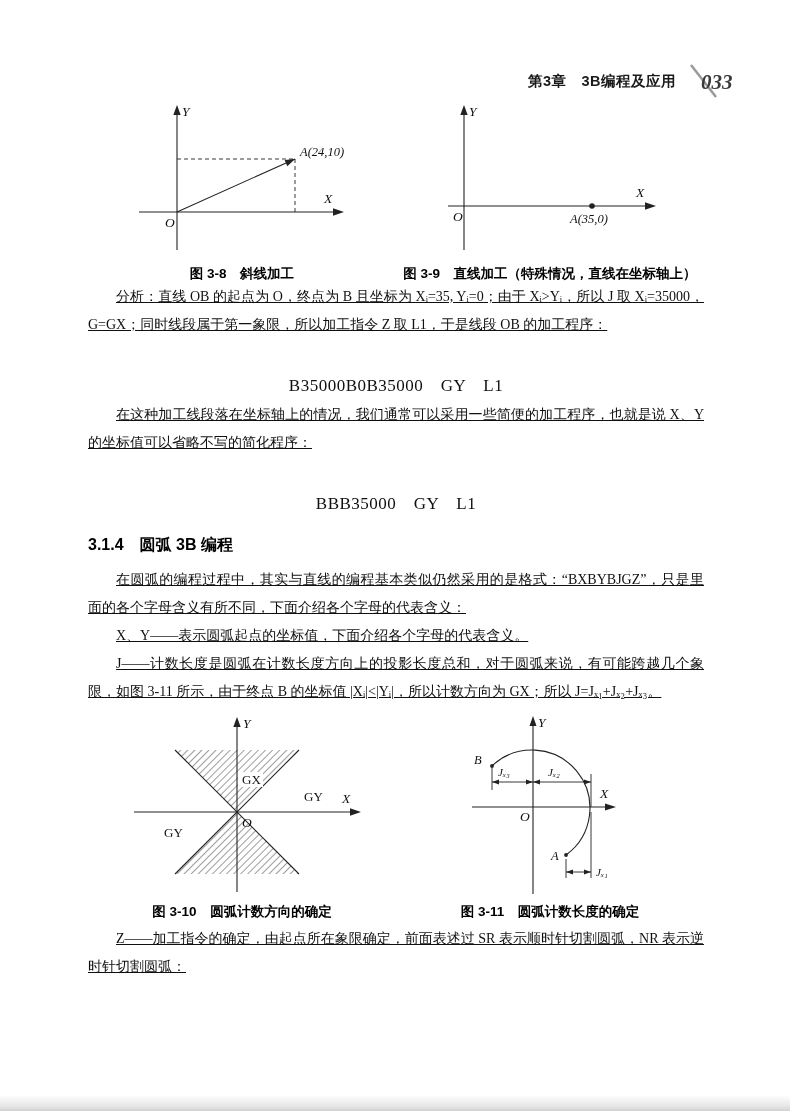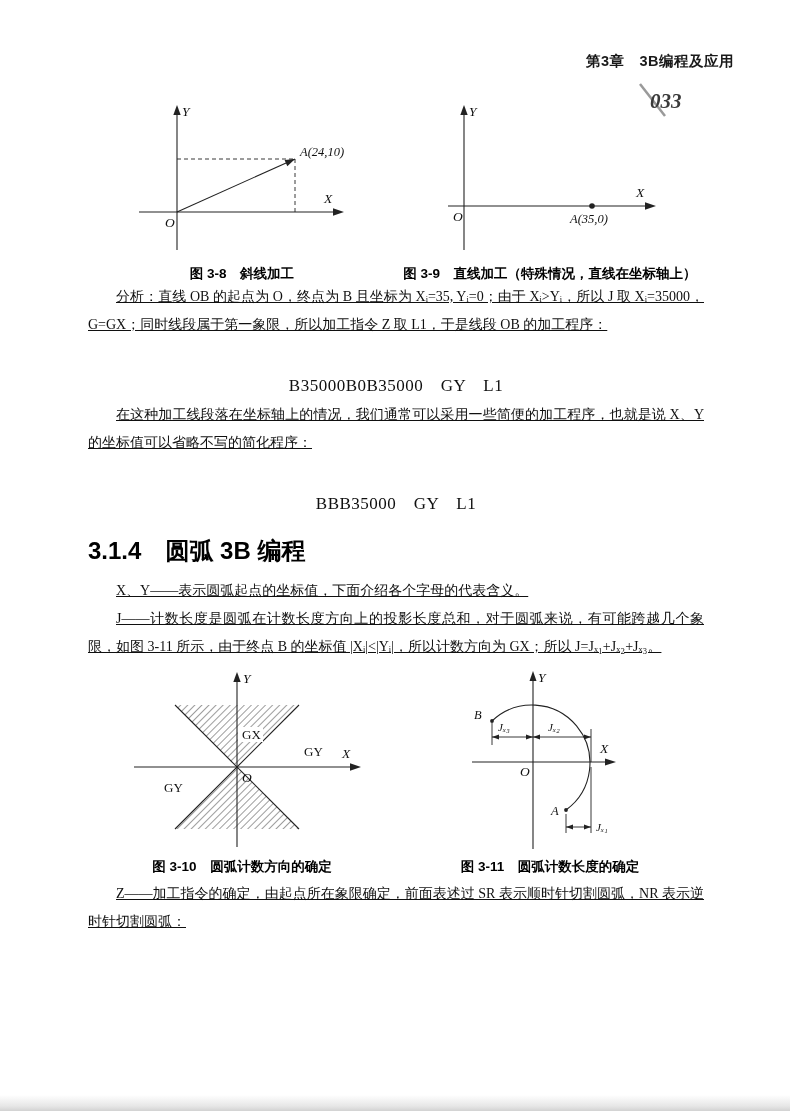--- a/index.html
+++ b/index.html
@@ -4,21 +4,21 @@
 <style>
   * { margin:0; padding:0; box-sizing:border-box; }
   html,body { background:#ffffff; }
   body {
     width:790px; height:1111px; position:relative; overflow:hidden;
     font-family:"Liberation Serif","DejaVu Serif",serif; color:#101010;
   }
   .page { position:absolute; inset:0; background:#fff; }
 
   
-  .header { position:absolute; top:52px; right:56px; display:flex; align-items:center; gap:12px;flex-direction:column; }
+  .header { position:absolute; top:64px; right:56px; display:flex; align-items:center; gap:12px; }
   .chapter-title {
     font-family:"Liberation Sans","DejaVu Sans",sans-serif;
     font-weight:bold; font-size:14.5px; color:#1a1a1a; letter-spacing:0.5px;
   }
   .page-num { position:relative; width:46px; height:34px; }
   .page-num svg { position:absolute; left:0; top:0; }
   .page-num .num {
     position:absolute; left:13px; top:6px;
     font-style:italic; font-weight:bold; font-size:21px; color:#3a3a3a;
   }
@@ -31,21 +31,21 @@
   .fig-caption {
     font-family:"Liberation Sans","DejaVu Sans",sans-serif;
     font-weight:bold; font-size:13.5px; color:#000; text-align:right; margin-top:3px;
     white-space:nowrap;
   }
 
   p.body { font-size:14px; line-height:28px; text-align:justify; text-indent:2em;text-decoration:underline; }
   .code-line { font-size:17px; line-height:30px; text-align:center; letter-spacing:0.5px;margin-top:32px; }
   h2.section {
     font-family:"Liberation Sans","DejaVu Sans",sans-serif;
-    font-size:24px; font-weight:bold; margin:16px 0 10px 0; color:#000;
+    font-size:16px; font-weight:bold; margin:16px 0 10px 0; color:#000;
   }
 
   .fig-row.second { margin-top:6px; margin-bottom:4px; }
 
   
   svg text { font-family:"Liberation Serif","DejaVu Serif",serif; fill:#111; }
   svg .axis-label { font-style:italic; font-size:13.5px; }
   svg .point-label { font-style:italic; font-size:12.5px; }
   svg .dir-label { font-size:13px; }
   svg .dim-label { font-style:italic; font-size:11px; }
@@ -116,20 +116,21 @@
       </div>
     </div>
 
     <p class="body">分析：直线 OB 的起点为 O，终点为 B 且坐标为 Xᵢ=35, Yᵢ=0；由于 Xᵢ&gt;Yᵢ，所以 J 取 Xᵢ=35000，G=GX；同时线段属于第一象限，所以加工指令 Z 取 L1，于是线段 OB 的加工程序：</p>
     <div class="code-line">B35000B0B35000　GY　L1</div>
     <p class="body">在这种加工线段落在坐标轴上的情况，我们通常可以采用一些简便的加工程序，也就是说 X、Y 的坐标值可以省略不写的简化程序：</p>
     <div class="code-line">BBB35000　GY　L1</div>
 
     <h2 class="section">3.1.4　圆弧 3B 编程</h2>
 
+    <p class="body">在圆弧的编程过程中，其实与直线的编程基本类似仍然采用的是格式：“BXBYBJGZ”，只是里面的各个字母含义有所不同，下面介绍各个字母的代表含义：</p>
     <p class="body">X、Y——表示圆弧起点的坐标值，下面介绍各个字母的代表含义。</p>
     <p class="body">J——计数长度是圆弧在计数长度方向上的投影长度总和，对于圆弧来说，有可能跨越几个象限，如图 3-11 所示，由于终点 B 的坐标值 |Xᵢ|&lt;|Yᵢ|，所以计数方向为 GX；所以 J=Jₓ₁+Jₓ₂+Jₓ₃。</p>
 
     <div class="fig-row second">
 
       <div class="fig">
         <svg width="260" height="188" viewBox="0 0 260 188">
           <defs>
             <pattern id="h310" width="5" height="5" patternUnits="userSpaceOnUse" patternTransform="rotate(45)">
               <line x1="0" y1="0" x2="0" y2="5" stroke="#3c3c3c" stroke-width="1"></line>

